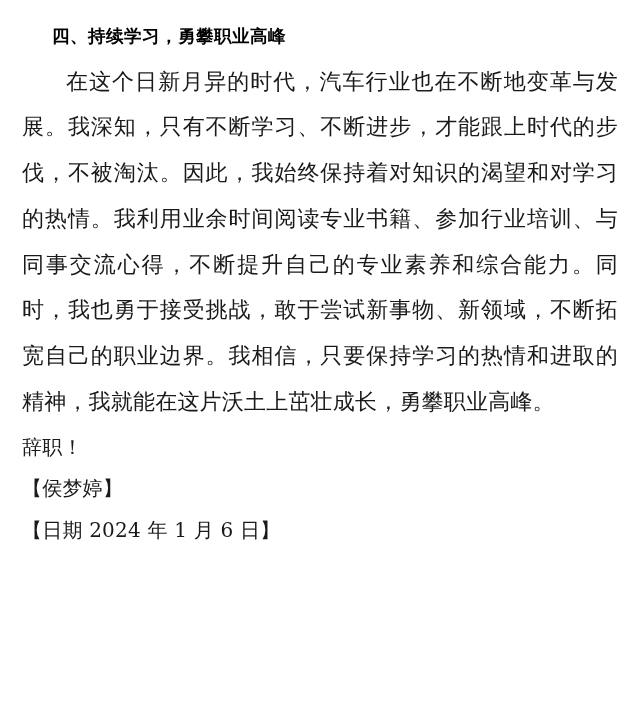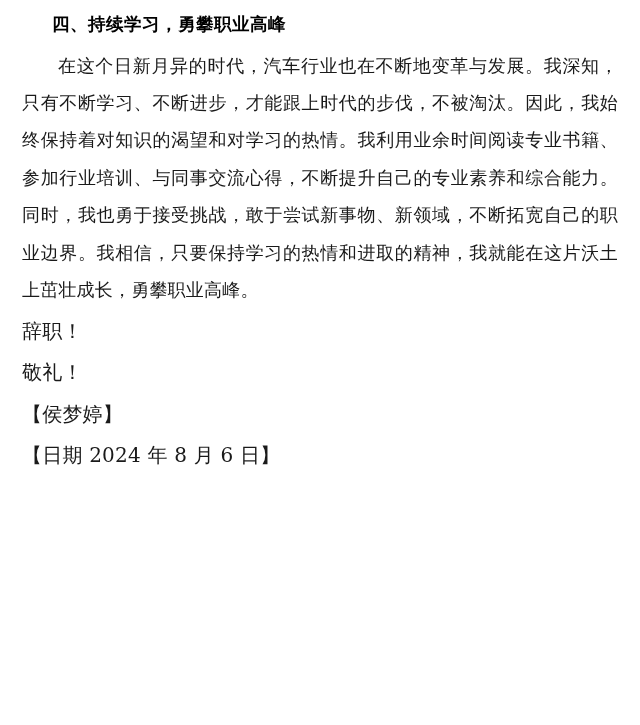--- a/index.html
+++ b/index.html
@@ -11,34 +11,34 @@
     width: 640px;
     height: 725px;
     overflow: hidden;
     font-family: "DejaVu Serif", "Liberation Serif", serif;
     color: #1a1a1a;
   }
   .page {
     width: 640px;
     height: 725px;
     box-sizing: border-box;
-    padding: 4px 22px 0 22px;
+    padding: 16px 22px 0 22px;
     position: relative;
   }
   .heading {
     font-family: "DejaVu Sans", "Liberation Sans", sans-serif;
     font-weight: bold;
     font-size: 17.5px;
     letter-spacing: 0.5px;
     margin: 8px 0 10px 30px;
     line-height: 1.4;
     color: #000;
   }
   .para {
-    font-size: 18px;
+    font-size: 22px;
     line-height: 2.08;
     text-align: justify;
     text-justify: inter-ideograph;
     text-indent: 2em;
     margin: 0 0 2px 0;
     letter-spacing: 0.2px;
   }
   .line {
     font-size: 20px;
     line-height: 2.08;
@@ -56,18 +56,17 @@
 <body>
 
 <div class="page">
 
   <h2 class="heading">四、持续学习，勇攀职业高峰</h2>
 
   <p class="para">在这个日新月异的时代，汽车行业也在不断地变革与发展。我深知，只有不断学习、不断进步，才能跟上时代的步伐，不被淘汰。因此，我始终保持着对知识的渴望和对学习的热情。我利用业余时间阅读专业书籍、参加行业培训、与同事交流心得，不断提升自己的专业素养和综合能力。同时，我也勇于接受挑战，敢于尝试新事物、新领域，不断拓宽自己的职业边界。我相信，只要保持学习的热情和进取的精神，我就能在这片沃土上茁壮成长，勇攀职业高峰。</p>
 
 
   <p class="line">辞职！</p>
-  <p class="line">敬礼！</p>
 
   <p class="sig">【侯梦婷】</p>
-  <p class="sig">【日期 2024 年 8 月 6 日】</p>
+  <p class="sig">【日期 2024 年 1 月 6 日】</p>
 
 </div>
 
 </body></html>

